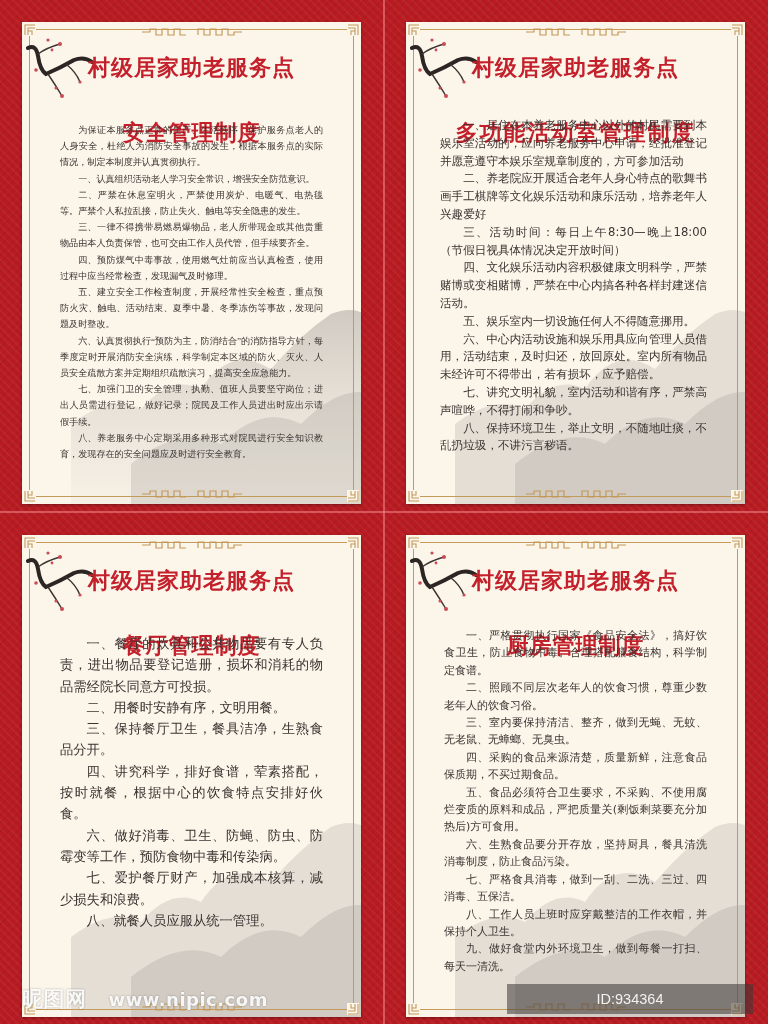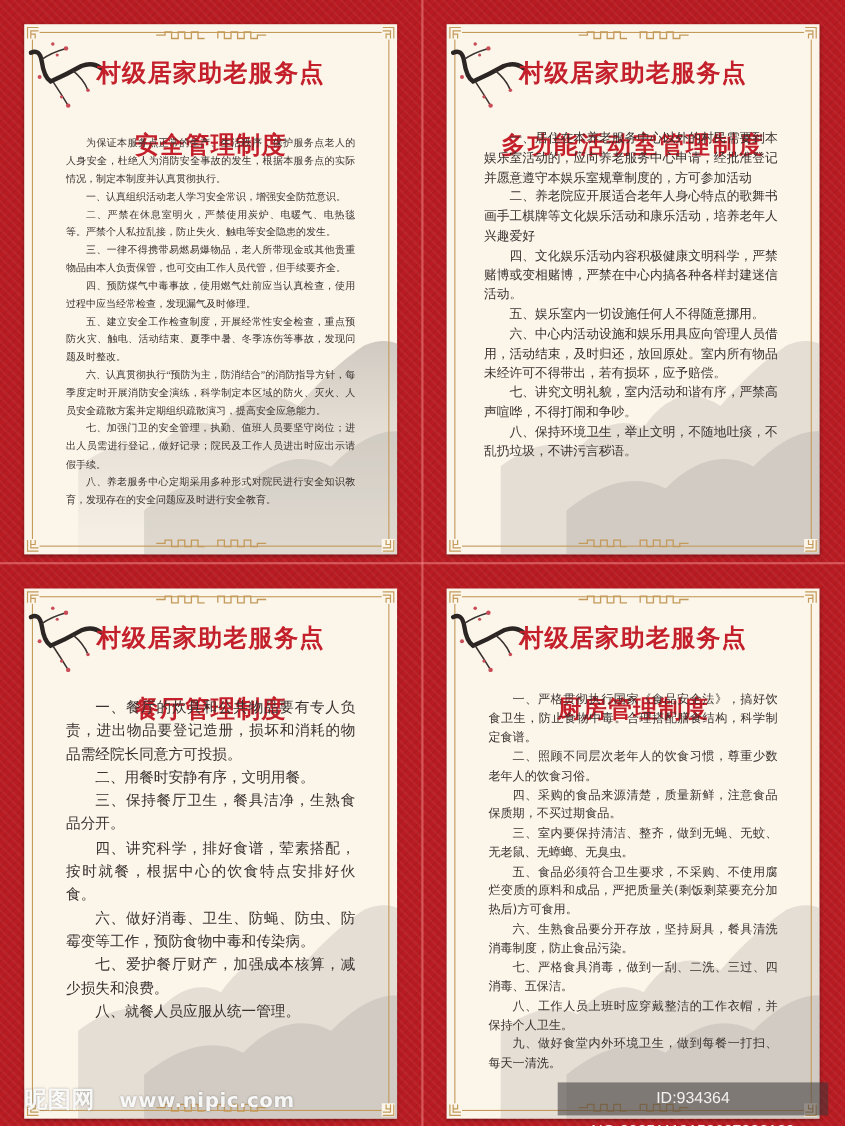--- a/index.html
+++ b/index.html
@@ -220,20 +220,21 @@
         <circle cx="26" cy="20" r="1.4"></circle>
       </g>
     </svg>
   <div class="title wide">
     <span>村级居家助老服务点</span>
     <span class="line2">多功能活动室管理制度</span>
   </div>
   <div class="body">
     <p>一、居住在本养老服务中心以外的村民需要到本娱乐室活动的，应向养老服务中心申请，经批准登记并愿意遵守本娱乐室规章制度的，方可参加活动</p>
     <p>二、养老院应开展适合老年人身心特点的歌舞书画手工棋牌等文化娱乐活动和康乐活动，培养老年人兴趣爱好</p>
+    <p>三、活动时间：每日上午8:30—晚上18:00（节假日视具体情况决定开放时间）</p>
     <p>四、文化娱乐活动内容积极健康文明科学，严禁赌博或变相赌博，严禁在中心内搞各种各样封建迷信活动。</p>
     <p>五、娱乐室内一切设施任何人不得随意挪用。</p>
     <p>六、中心内活动设施和娱乐用具应向管理人员借用，活动结束，及时归还，放回原处。室内所有物品未经许可不得带出，若有损坏，应予赔偿。</p>
     <p>七、讲究文明礼貌，室内活动和谐有序，严禁高声喧哗，不得打闹和争吵。</p>
     <p>八、保持环境卫生，举止文明，不随地吐痰，不乱扔垃圾，不讲污言秽语。</p>
   </div>
 </div>
 
 <div class="board b3">
   <svg class="mountain" viewBox="0 0 300 230">
@@ -340,22 +341,22 @@
         <circle cx="26" cy="20" r="1.4"></circle>
       </g>
     </svg>
   <div class="title">
     <span>村级居家助老服务点</span>
     <span class="line2">厨房管理制度</span>
   </div>
   <div class="body">
     <p>一、严格贯彻执行国家《食品安全法》，搞好饮食卫生，防止食物中毒。合理搭配膳食结构，科学制定食谱。</p>
     <p>二、照顾不同层次老年人的饮食习惯，尊重少数老年人的饮食习俗。</p>
+    <p>三、室内要保持清洁、整齐，做到无蝇、无蚊、无老鼠、无蟑螂、无臭虫。</p>
     <p>四、采购的食品来源清楚，质量新鲜，注意食品保质期，不买过期食品。</p>
-    <p>三、室内要保持清洁、整齐，做到无蝇、无蚊、无老鼠、无蟑螂、无臭虫。</p>
     <p>五、食品必须符合卫生要求，不采购、不使用腐烂变质的原料和成品，严把质量关(剩饭剩菜要充分加热后)方可食用。</p>
     <p>六、生熟食品要分开存放，坚持厨具，餐具清洗消毒制度，防止食品污染。</p>
     <p>七、严格食具消毒，做到一刮、二洗、三过、四消毒、五保洁。</p>
     <p>八、工作人员上班时应穿戴整洁的工作衣帽，并保持个人卫生。</p>
     <p>九、做好食堂内外环境卫生，做到每餐一打扫、每天一清洗。</p>
   </div>
 </div>
 
 <div class="wm-left">
   <span>昵图网</span><span class="site">www.nipic.com</span>

